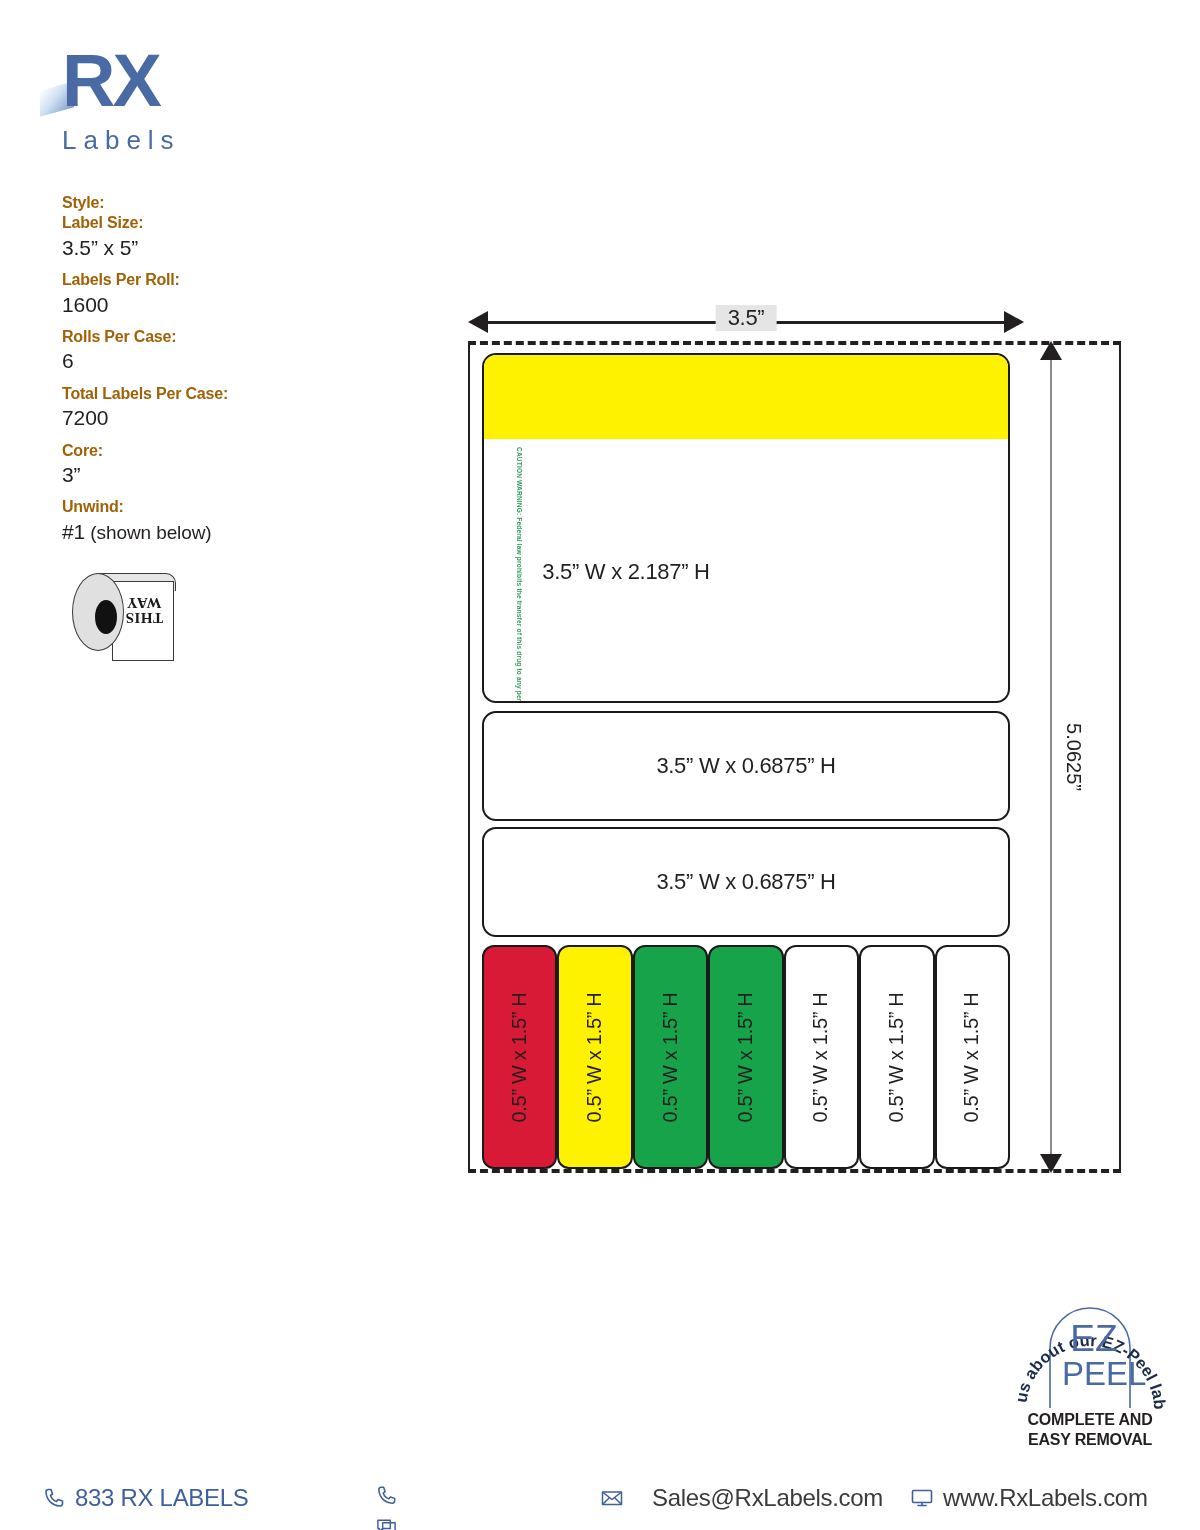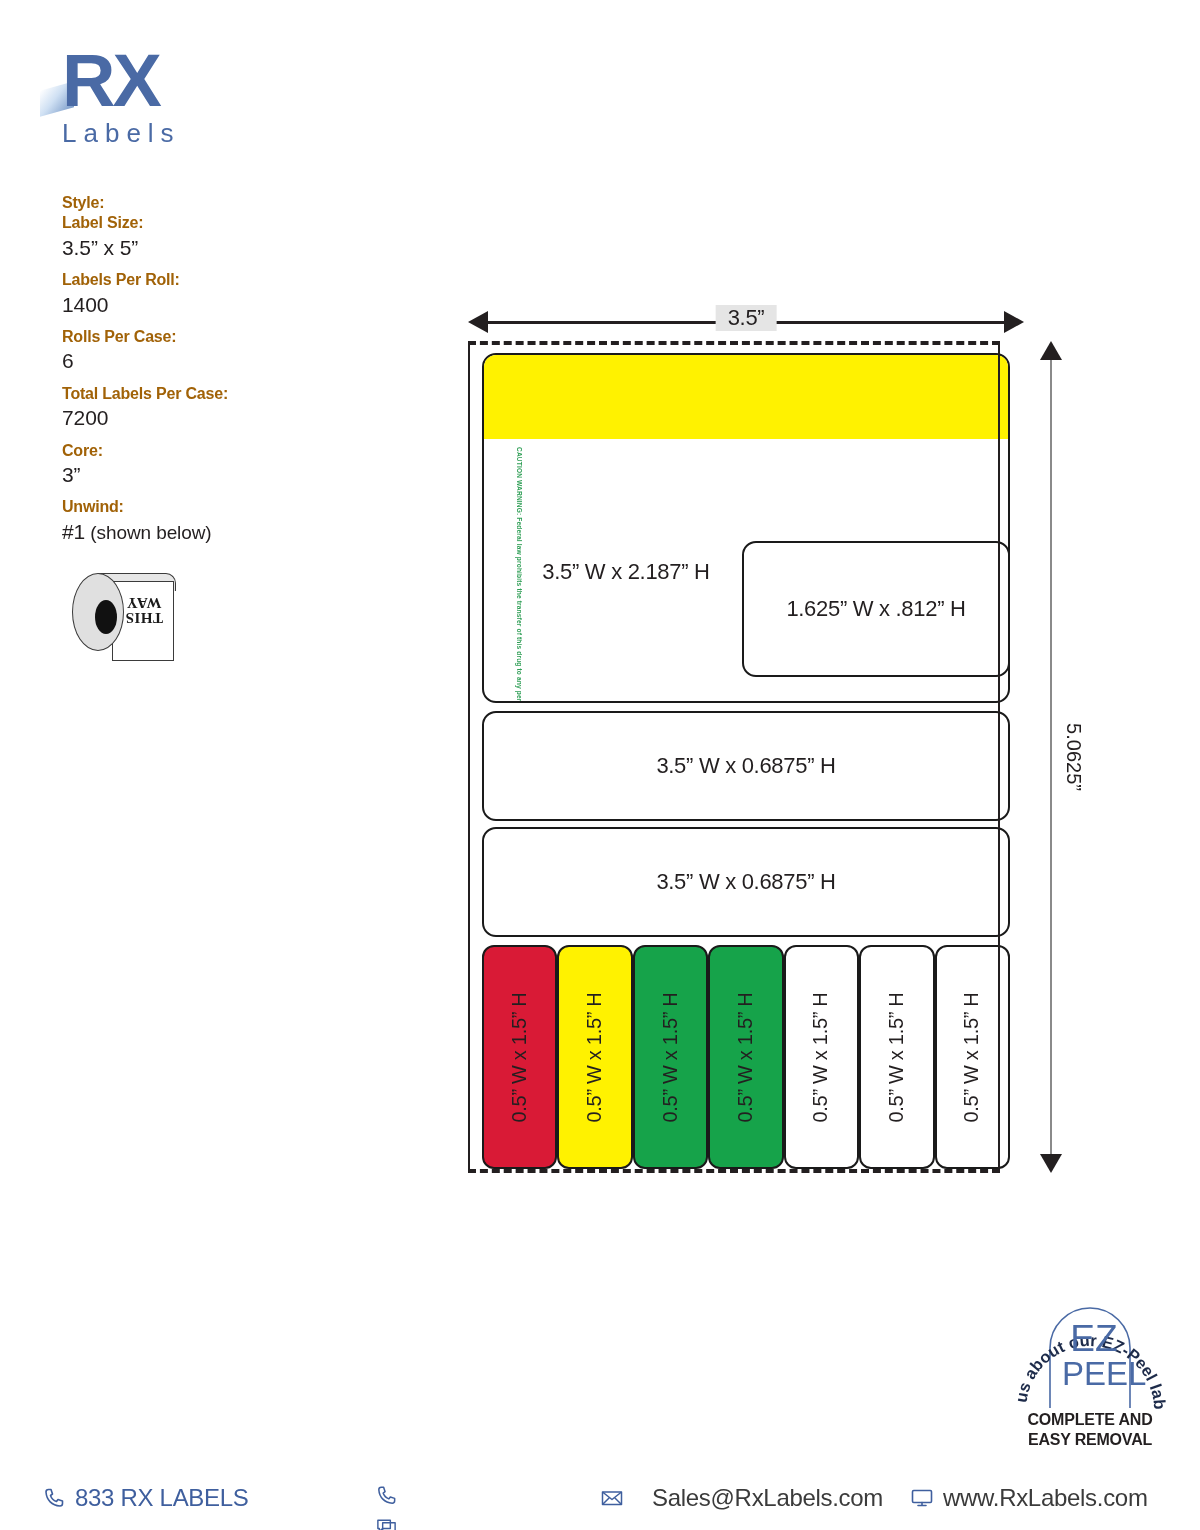--- a/index.html
+++ b/index.html
@@ -20,21 +20,21 @@
     font-size: 74px; font-weight: bold; letter-spacing: -3px;
     color: #4a6aa5; line-height: 0.95; position: relative; z-index: 2;
   }
   .logo-flap {
     position: absolute; left: -22px; top: 40px; width: 34px; height: 26px;
     background: linear-gradient(135deg, #ffffff 0%, #cfe0f3 45%, #7b9cc9 100%);
     transform: skewY(-16deg); z-index: 1;
   }
   .logo-labels {
     font-size: 26px; color: #4a6aa5; letter-spacing: 7px;
-    margin-top: 2px; font-weight: 400;
+    margin-top: 9px; font-weight: 400;
   }
 
   .spec-list { margin-top: 22px; }
   .spec-term {
     font-size: 16px; font-weight: bold; color: #a16207;
     line-height: 1.28; letter-spacing: -0.2px;
   }
   .spec-val {
     font-size: 21px; font-weight: 400; color: #231f20;
     line-height: 1.3; margin-bottom: 9px; letter-spacing: -0.1px;
@@ -82,21 +82,21 @@
   .dim-top .lbl {
     position: absolute; left: 50%; top: 0px; transform: translateX(-50%);
     background: #e5e5e5; padding: 0 12px; font-size: 22px; color: #231f20; letter-spacing: -0.3px;
   }
   .arr-l, .arr-r { position: absolute; top: 6px; width: 0; height: 0; border-top: 11px solid transparent; border-bottom: 11px solid transparent; }
   .arr-l { left: 0; border-right: 20px solid #231f20; }
   .arr-r { right: 0; border-left: 20px solid #231f20; }
 
   
   .liner {
-    position: absolute; left: 22px; top: 36px; width: 532px; height: 832px;
+    position: absolute; left: 22px; top: 36px; width: 653px; height: 832px;
     border-top: 4px dashed #231f20; border-bottom: 4px dashed #231f20;
   }
   .liner::before, .liner::after {
     content: ""; position: absolute; top: -4px; bottom: -4px; width: 2px; background: #231f20;
   }
   .liner::before { left: 0; }
   .liner::after { right: 0; }
 
   .sheet { position: absolute; left: 14px; top: 8px; width: 528px; height: 816px; }
 
@@ -196,21 +196,21 @@
     <div class="logo-labels">Labels</div>
   </div>
 
   <div class="spec-list">
     <div class="spec-term">Style:</div>
 
     <div class="spec-term">Label Size:</div>
     <div class="spec-val">3.5” x 5”</div>
 
     <div class="spec-term">Labels Per Roll:</div>
-    <div class="spec-val">1400</div>
+    <div class="spec-val">1600</div>
 
     <div class="spec-term">Rolls Per Case:</div>
     <div class="spec-val">6</div>
 
     <div class="spec-term">Total Labels Per Case:</div>
     <div class="spec-val">7200</div>
 
     <div class="spec-term">Core:</div>
     <div class="spec-val">3”</div>
 
@@ -243,23 +243,20 @@
 
   <div class="liner">
     <div class="sheet">
 
       <div class="panel panel-main">
         <div class="yellow-band" style="background: rgb(255, 242, 0);"></div>
         <div class="caution">
           <span>CAUTION WARNING: Federal law prohibits the transfer of this drug to any person other than the patient for whom it was prescribed.</span>
         </div>
         <div class="main-dim">3.5” W x 2.187” H</div>
-        <div class="inset">
-          <span>1.625” W x .812” H</span>
-        </div>
       </div>
 
       <div class="panel panel-band-1">
         <span>3.5” W x 0.6875” H</span>
       </div>
 
       <div class="panel panel-band-2">
         <span>3.5” W x 0.6875” H</span>
       </div>
 

